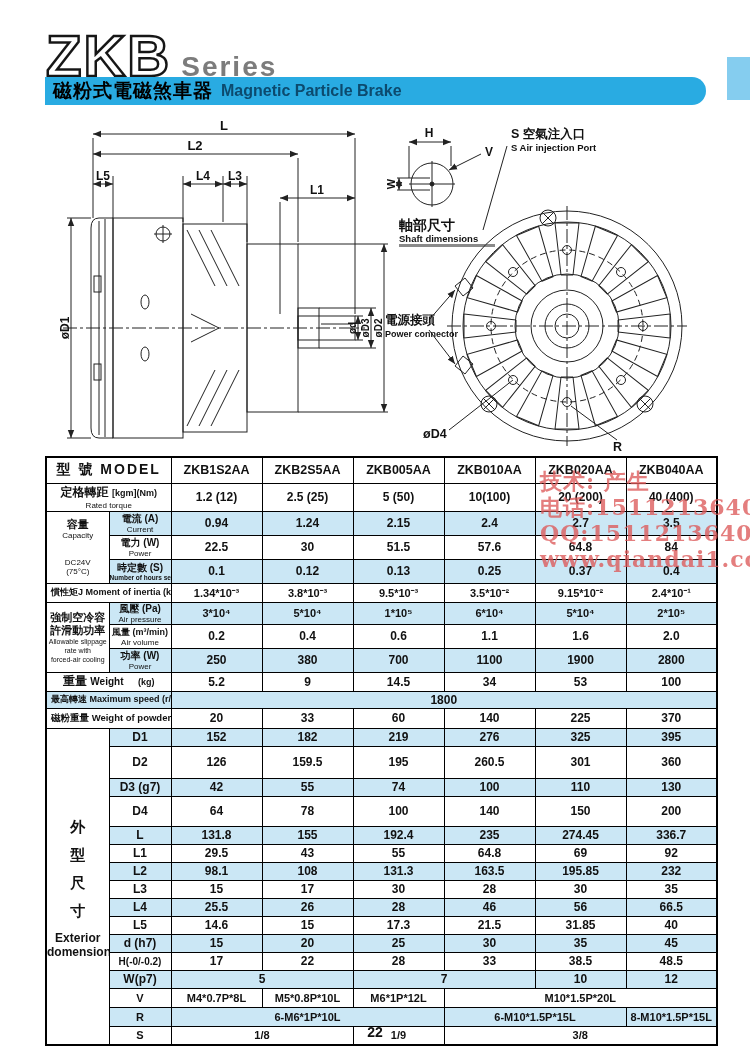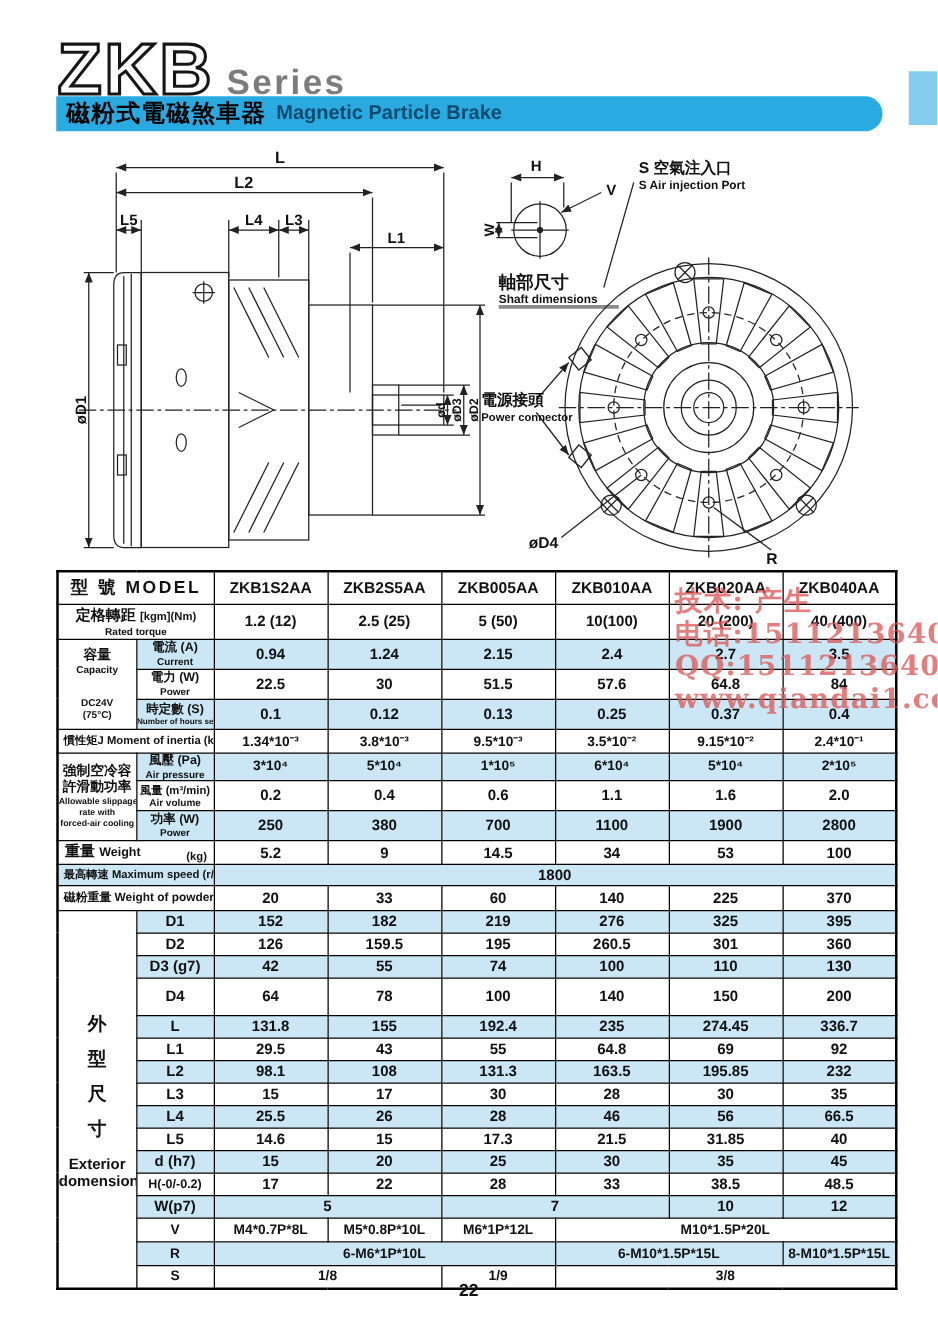--- a/index.html
+++ b/index.html
@@ -15,32 +15,32 @@
   .dwg text{font-family:"Liberation Sans",sans-serif;fill:#111;}
   .watermark{position:absolute;left:540px;top:468px;width:240px;z-index:5;font-family:"DejaVu Serif",serif;font-weight:bold;pointer-events:none;opacity:.78;}
   .watermark div{font-size:22px;line-height:26px;letter-spacing:1px;white-space:nowrap;}
   .tbl-wrap{position:absolute;left:45px;top:456px;}
   table{border-collapse:collapse;table-layout:fixed;width:671px;}
   td{border:1px solid #000;text-align:center;vertical-align:middle;padding:0;font-size:12px;font-weight:bold;overflow:hidden;}
   table{border:2px solid #000;}
   tr.bl td{background:#cbe7f5;}
   td.glab,td.vlab{background:#fff !important;}
   .lab{font-weight:bold;}
-  .lab .en,.glab .en,.slab .en{font-size:8px;font-weight:bold;line-height:9px;white-space:nowrap;text-align:center;}
+  .lab .en,.glab .en,.slab .en{font-size:8px;font-weight:normal;line-height:9px;white-space:nowrap;text-align:center;}
   .slab .zh{font-size:10px;line-height:12px;white-space:nowrap;}
   .glab .zh{font-size:11px;line-height:13px;white-space:nowrap;}
   .zh{font-size:12px;}
   .u{font-size:9px;}
   .tiny{font-size:6.5px;font-weight:bold;line-height:7px;white-space:nowrap;}
   .left{text-align:left;padding-left:4px;}
   .model-lab{font-size:14px;letter-spacing:2px;}
   .model-cell{font-size:12.5px;}
   .wrow td{font-size:11px;}
   .vchars{width:17px;margin:0 auto;word-break:break-all;font-size:15px;line-height:28px;font-weight:bold;}
-  .wt-row{display:flex;justify-content:space-between;align-items:flex-end;padding:0 5px;}
+  .wt-row{display:flex;justify-content:space-between;align-items:center;padding:0 16px;}
   .page-num{position:absolute;left:0;top:1024px;width:750px;text-align:center;font-size:14px;font-weight:bold;}
 </style>
 </head>
 <body>
 
 <div class="logo-row">
   <span class="logo">ZKB</span><span class="series">Series</span>
 </div>
 <div class="title-bar" style="background:#29abe2">
   <span class="t-zh">磁粉式電磁煞車器</span>
@@ -380,21 +380,21 @@
     <div class="en">domensions</div>
   </td>
   <td>D1</td>
   <td>152</td>
   <td>182</td>
   <td>219</td>
   <td>276</td>
   <td>325</td>
   <td>395</td>
 </tr>
-<tr style="height:18px">
+<tr style="height:32px">
   <td>D2</td>
   <td>126</td>
   <td>159.5</td>
   <td>195</td>
   <td>260.5</td>
   <td>301</td>
   <td>360</td>
 </tr>
 <tr style="height:18px" class="bl">
   <td>D3 (g7)</td>

